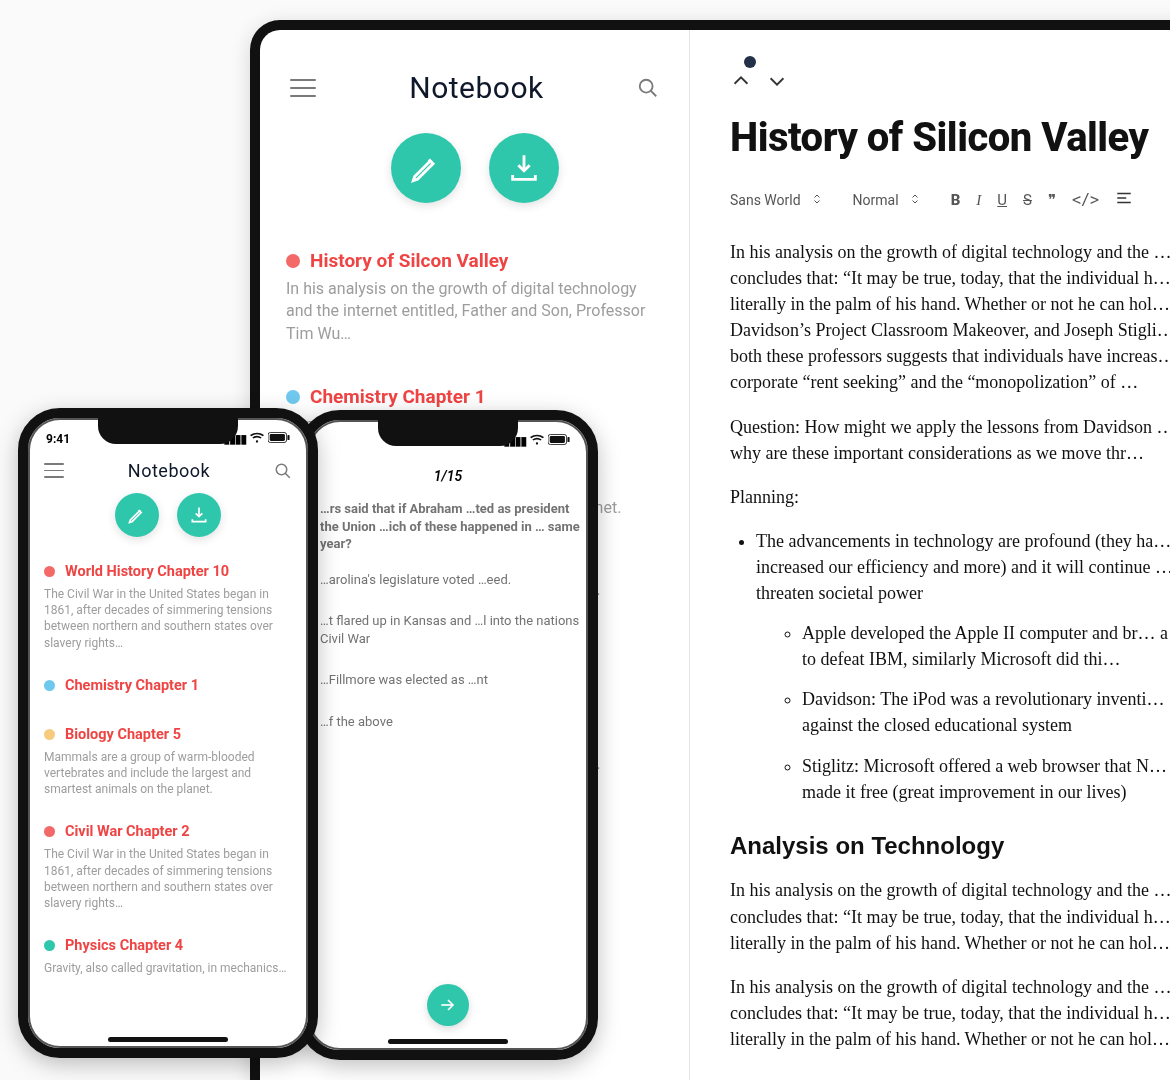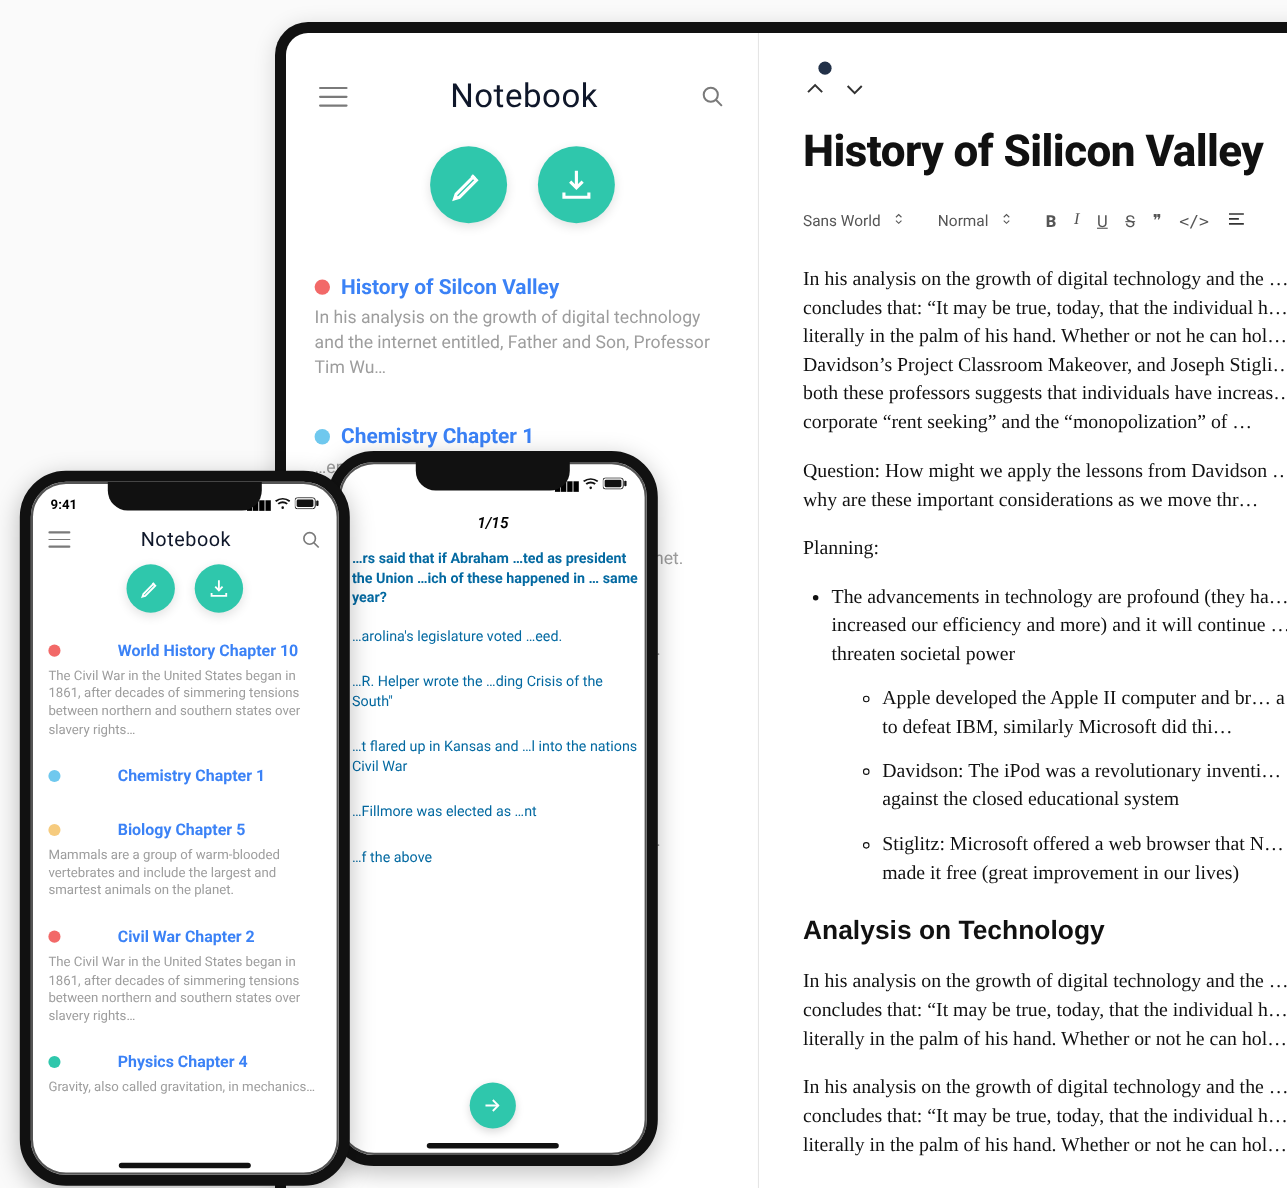--- a/index.html
+++ b/index.html
@@ -46,21 +46,21 @@
   .nb-title { font-size:30px; font-weight:400; color:#0f172a; letter-spacing:.5px;}
   .search-icn { width:22px; height:22px; cursor:pointer;}
 
   .action-row { display:flex; justify-content:center; gap:28px; padding-bottom:30px;}
   .circ-btn { width:70px; height:70px; border-radius:50%; background:#2fc7ac; display:flex; align-items:center; justify-content:center; cursor:pointer; box-shadow:0 3px 10px rgba(0,0,0,.12);}
   .circ-btn svg { width:34px; height:34px; fill:none; stroke:#fff; stroke-width:2; }
 
   .note-item { padding: 16px 0 18px; border-bottom:0 solid #eee; margin-bottom:6px;}
   .note-head { display:flex; align-items:center; gap:10px; margin-bottom:6px;}
   .dot { width:14px; height:14px; border-radius:50%; flex:none;}
-  .note-title { font-size:19px; font-weight:700; color:#3b82f6;}
+  .note-title { font-size:19px; font-weight:700; color:#ef4444;}
   .note-prev { font-size:16px; color:#9d9d9d; line-height:1.4;}
 
   
   .ed-nav { display:flex; gap:14px; color:#555; padding-bottom:22px;}
   .ed-nav svg { width:22px; height:22px; stroke:#333; fill:none; stroke-width:2; cursor:pointer;}
   .doc-heading { font-size:40px; font-weight:800; letter-spacing:-.5px; padding-bottom:30px; color:#111;}
   .toolbar {
     display:flex; align-items:center; gap:30px;
     font-size:14px; color:#555; padding-bottom:30px;
   }
@@ -100,41 +100,41 @@
   }
   .status-bar {
     display:flex; justify-content:space-between; align-items:center;
     font-size:12px; font-weight:700; padding:8px 18px 0;
     height:34px;
   }
   .status-bar .right { display:flex; align-items:center; gap:4px; font-size:12px; letter-spacing:-1px;}
   .home-ind { position:absolute; bottom:6px; left:50%; transform:translateX(-50%); width:120px; height:5px; background:#111; border-radius:3px;}
 
   .phone2 { left:298px; top:410px; z-index:2;}
-  .phone1 { left:18px; top:428px; z-index:3;}
+  .phone1 { left:18px; top:408px; z-index:3;}
 
   .ph-head { display:flex; align-items:center; justify-content:space-between; padding:8px 16px 10px;}
   .ph-head .hamburger { width:20px; gap:5px;}
   .ph-head .hamburger span { height:1.8px;}
   .ph-head .nb-title { font-size:18px;}
   .ph-head .search-icn { width:18px; height:18px;}
 
   .ph-actions { display:flex; justify-content:center; gap:18px; padding:2px 0 18px;}
   .ph-actions .circ-btn { width:44px; height:44px;}
   .ph-actions .circ-btn svg { width:20px; height:20px;}
 
   .ph-list { padding:0 16px;}
   .ph-list .note-item { padding:8px 0 12px;}
   .ph-list .dot { width:11px; height:11px;}
-  .ph-list .note-title { font-size:14.5px; font-weight:700;margin-left:42px;}
+  .ph-list .note-title { font-size:14.5px; font-weight:700;}
   .ph-list .note-prev { font-size:12px; line-height:1.35;}
 
   
   .ph2-top { text-align:center; font-size:14px; font-weight:600; padding:14px 0 16px;font-style:italic;}
-  .quiz-list { padding:0 0 0 12px; font-size:13px; color:#0369a1;}
+  .quiz-list { padding:0 0 0 12px; font-size:13px; color:#737373;}
   .quiz-list .q { font-weight:700; text-align:left; margin-bottom:18px; line-height:1.35;}
   .quiz-list .opt { text-align:left; margin-bottom:24px; line-height:1.35;}
   .ph2-fab {
     position:absolute; bottom:24px; left:50%; transform:translateX(-50%);
     width:42px; height:42px; border-radius:50%; background:#2fc7ac;
     display:flex; align-items:center; justify-content:center; cursor:pointer;
     box-shadow:0 3px 8px rgba(0,0,0,.15);
   }
   .ph2-fab svg { width:20px; height:20px; stroke:#fff; fill:none; stroke-width:2;}
 
@@ -317,21 +317,20 @@
             <rect x="23" y="3" width="2.5" height="6" rx="1" fill="#111"></rect>
           </svg>
       </span>
     </span>
   </div>
   <div class="ph2-top">1/15</div>
   <div class="quiz-list">
     <div class="q">…rs said that if Abraham …ted as president the Union …ich of these happened in … same year?</div>
     <div id="quiz-opts">
         <div class="opt">…arolina's legislature voted …eed.</div>
-        <div class="opt">…R. Helper wrote the …ding Crisis of the South"</div>
         <div class="opt">…t flared up in Kansas and …l into the nations Civil War</div>
         <div class="opt">…Fillmore was elected as …nt</div>
         <div class="opt">…f the above</div>
       </div>
   </div>
   <div class="ph2-fab">
     <svg viewBox="0 0 24 24">
         <line x1="4" y1="12" x2="18" y2="12"></line>
         <polyline points="12 6 18 12 12 18"></polyline>
       </svg>

